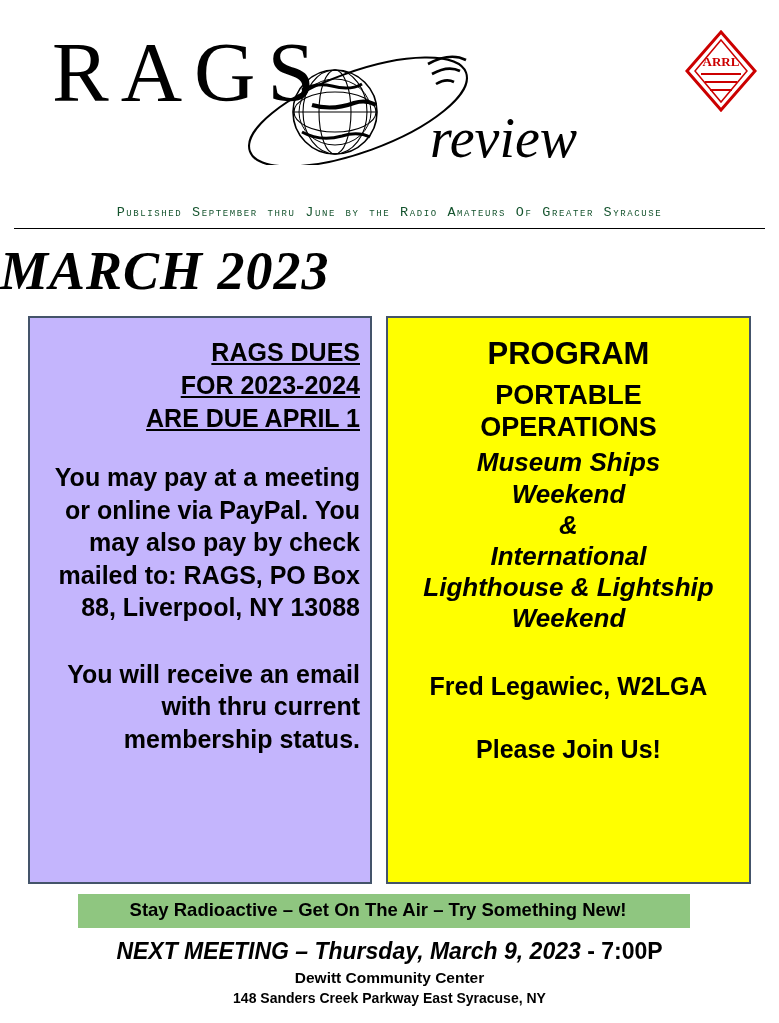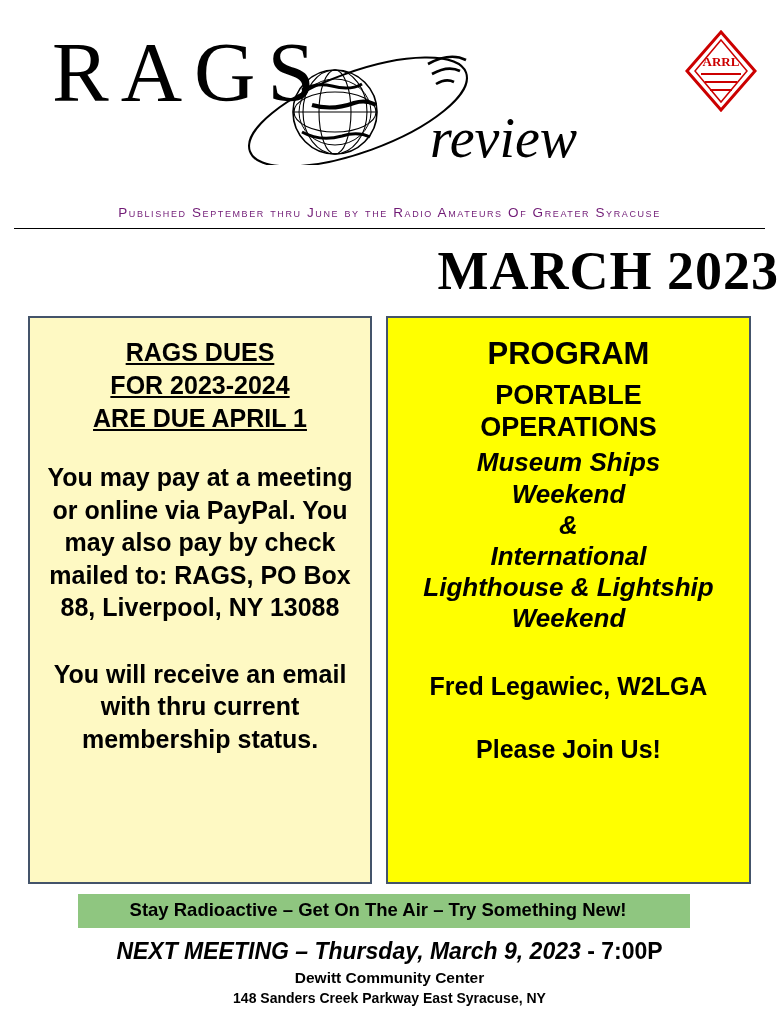--- a/index.html
+++ b/index.html
@@ -62,43 +62,44 @@
     top: 30px;
     width: 72px;
     height: 82px;
   }
   .tagline {
     position: absolute;
     left: 0;
     right: 0;
     top: 205px;
     text-align: center;
-    font-family: Liberation Sans, sans-serif;
+    font-family: Liberation Mono, monospace;
     font-size: 13.5px;
     letter-spacing: 1.6px;
     font-variant: small-caps;
-    color: #701a75;
+    color: #14532d;
     white-space: nowrap;
   }
   .rule-top {
     position: absolute;
     left: 14px;
     right: 14px;
     top: 228px;
     border-bottom: 1px solid #000;
   }
 
   
   .month-title {
     position: absolute;
     left: 0;
     right: 0;
     top: 240px;
-    text-align: right;
+    text-align: left;
     font-family: "Liberation Serif", serif;
+    font-style: italic;
     font-weight: 700;
     font-size: 54px;
     letter-spacing: 1px;
     color: #000;
   }
 
   
   .panels {
     position: absolute;
     top: 316px;
@@ -109,21 +110,22 @@
     gap: 14px;
   }
   .panel {
     box-sizing: border-box;
     border: 2px solid #44546a;
     padding: 14px 10px 10px 10px;
     text-align: center;
   }
   .panel-dues {
     width: 344px;
-    background: #fef9c3;
+    background: #c4b5fd;
+    text-align: right;
   }
   .panel-program {
     flex: 1;
     background: #ffff00;
   }
 
   .dues-head {
     font-size: 25px;
     font-weight: 700;
     line-height: 1.32;

